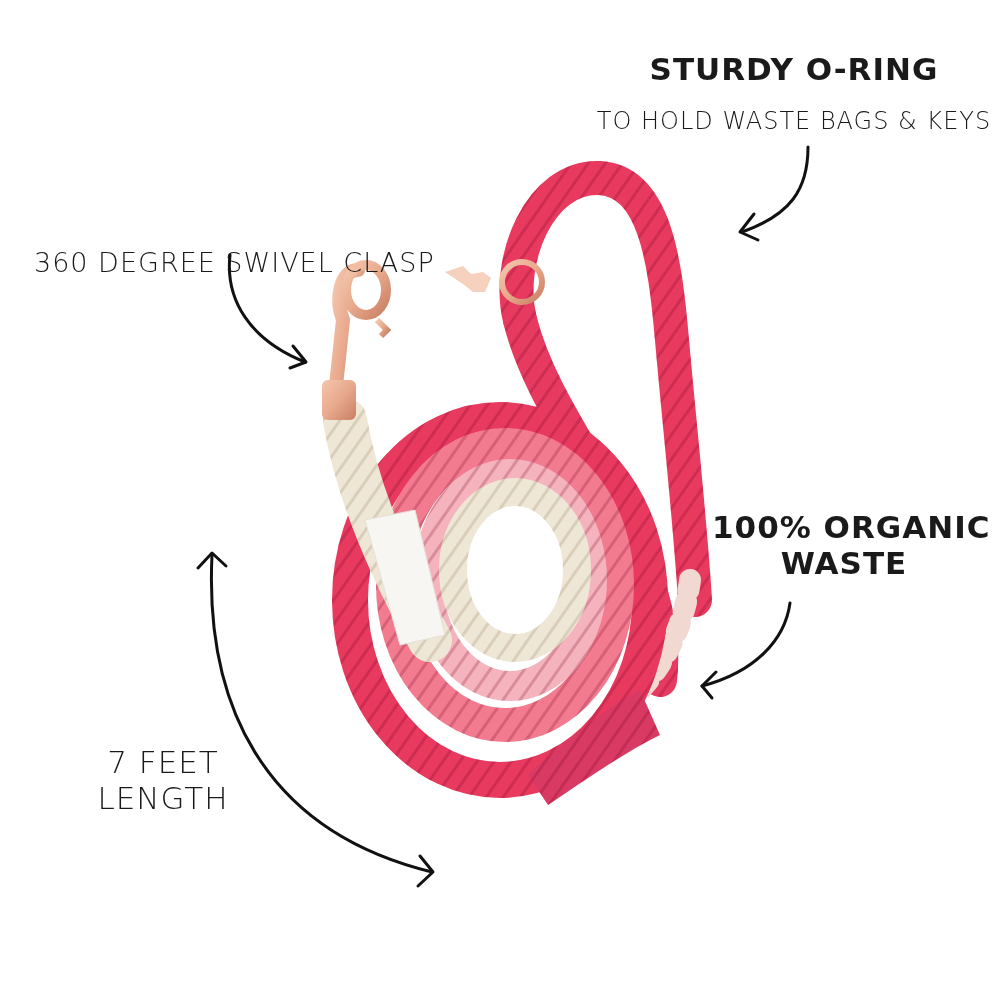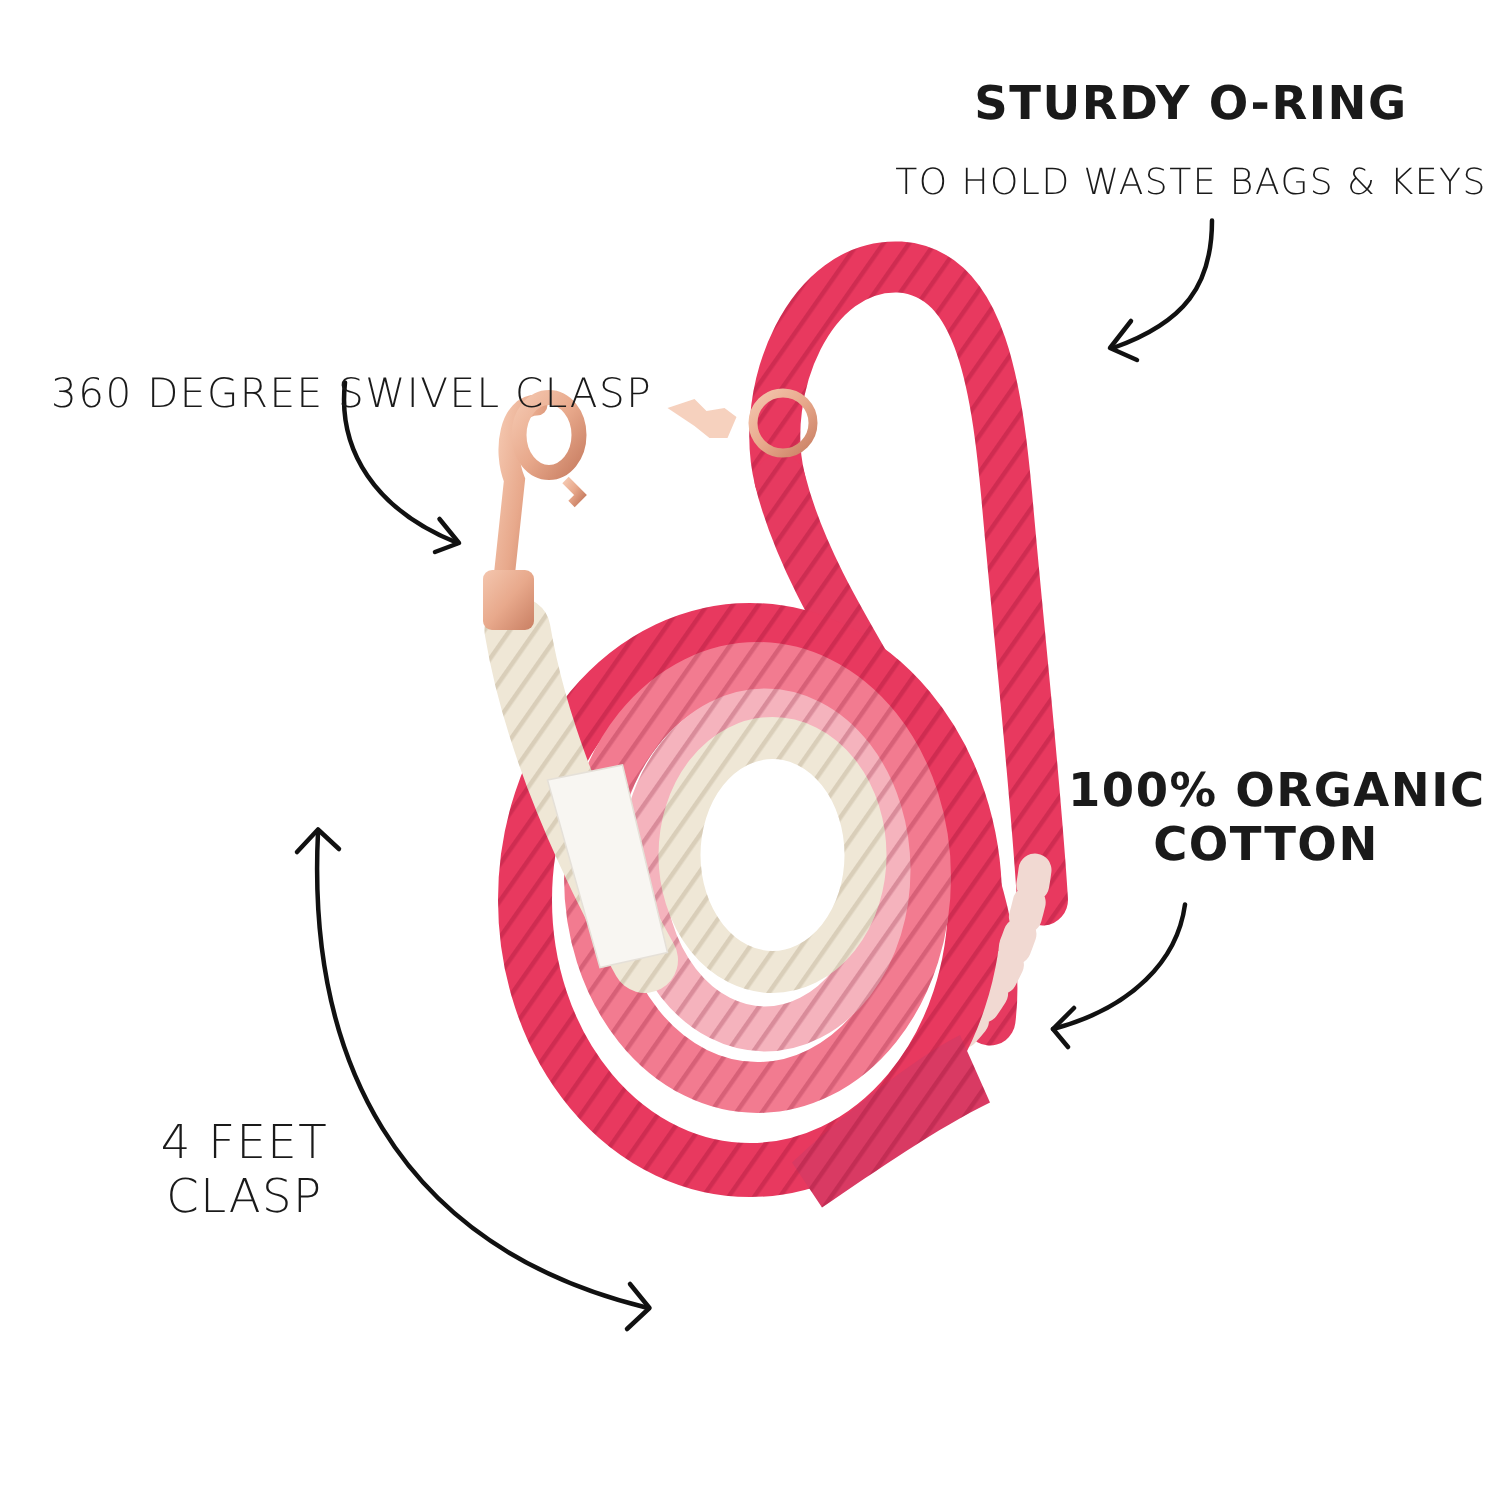--- a/index.html
+++ b/index.html
@@ -115,19 +115,19 @@
   <span class="line big">STURDY O-RING</span>
   <span class="line small">TO HOLD WASTE BAGS &amp; KEYS</span>
 </div>
 
 <div class="label l-clasp">
   <span class="line">360 DEGREE SWIVEL CLASP</span>
 </div>
 
 <div class="label l-cotton">
   <span class="line">100% ORGANIC</span>
-  <span class="line">COTTON</span>
+  <span class="line">WASTE</span>
 </div>
 
 <div class="label l-length">
-  <span class="line">4 FEET</span>
-  <span class="line">CLASP</span>
+  <span class="line">7 FEET</span>
+  <span class="line">LENGTH</span>
 </div>
 
 </body></html>

